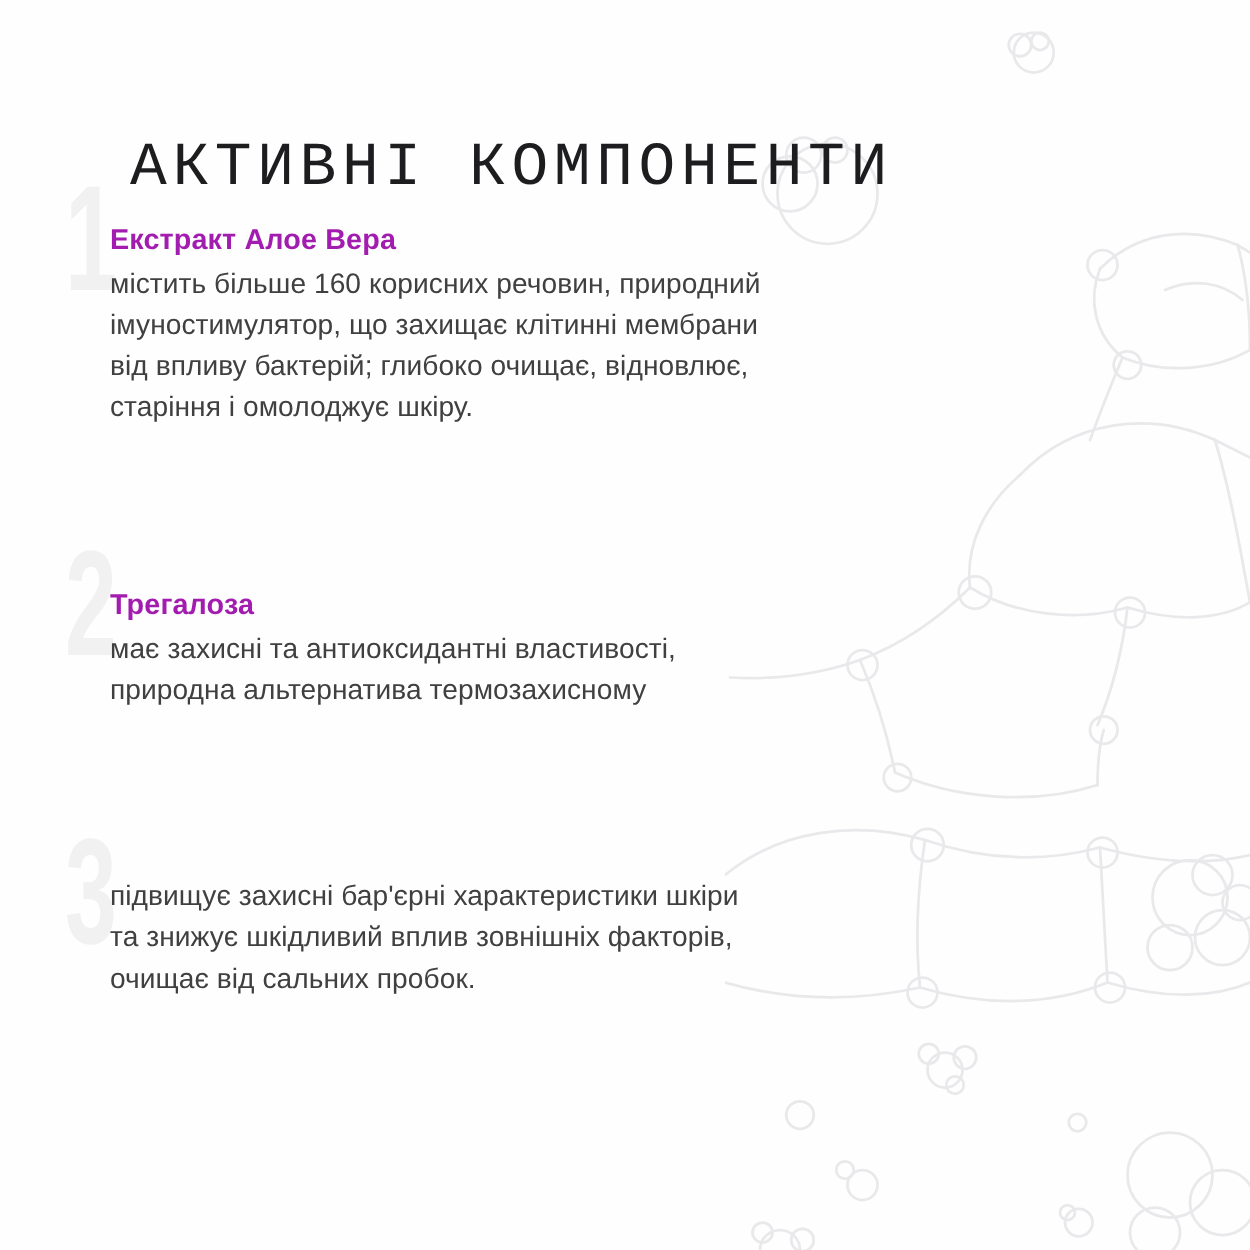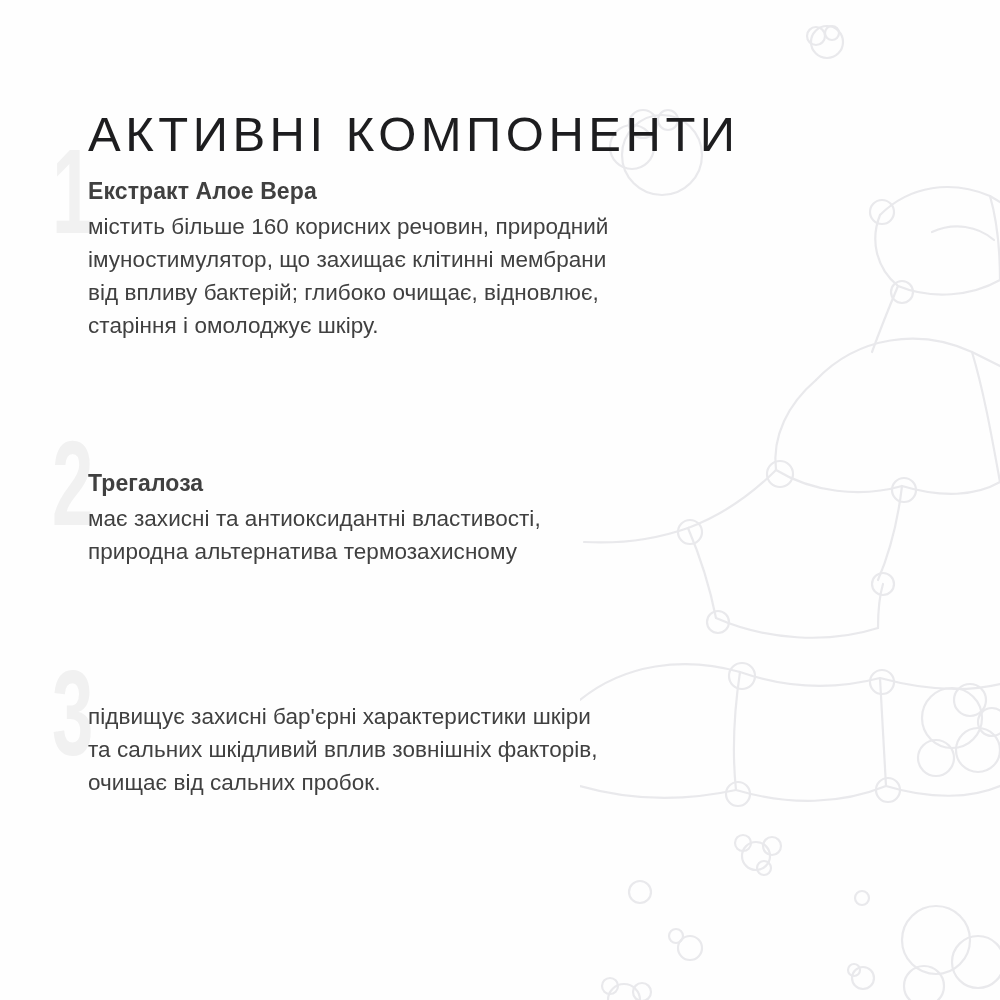--- a/index.html
+++ b/index.html
@@ -38,29 +38,29 @@
   }
   .foam-layer svg {
     display: block;
     width: 100%;
     height: 100%;
   }
 
   
   .page-title {
     position: absolute;
-    left: 88px;
+    left: 104px;
     top: 58px;
     font-size: 49px;
     font-weight: 300;
     letter-spacing: 4.5px;
     color: #1d1d1f;
     white-space: nowrap;
     z-index: 3;
-    font-family: Liberation Sans, sans-serif;
+    font-family: Liberation Mono, monospace;
     margin-top: 48px;
   }
 
   
   .ingredient {
     position: absolute;
     left: 0;
     width: 820px;
     z-index: 2;
   }
@@ -86,21 +86,21 @@
 
   .ingredient-body {
     position: relative;
     margin-left: 88px;
     z-index: 2;
   }
 
   .ingredient-name {
     font-size: 23px;
     font-weight: 700;
-    color: #404040;
+    color: #a21caf;
     letter-spacing: 0.1px;
     line-height: 1.2;
     margin: 0 0 4px 0;
   }
 
   .ingredient-desc {
     font-size: 22.5px;
     font-weight: 400;
     color: #404040;
     line-height: 1.47;
@@ -223,19 +223,19 @@
         <span class="line">природна альтернатива термозахисному</span>
       </p>
     </div>
   </section>
 
   <section class="ingredient" id="ingredient-3">
     <div class="ingredient-index">3</div>
     <div class="ingredient-body">
       <p class="ingredient-desc">
         <span class="line">підвищує захисні бар'єрні характеристики шкіри</span>
-        <span class="line">та сальних шкідливий вплив зовнішніх факторів,</span>
+        <span class="line">та знижує шкідливий вплив зовнішніх факторів,</span>
         <span class="line">очищає від сальних пробок.</span>
       </p>
     </div>
   </section>
 
 </div>
 
 </body></html>

